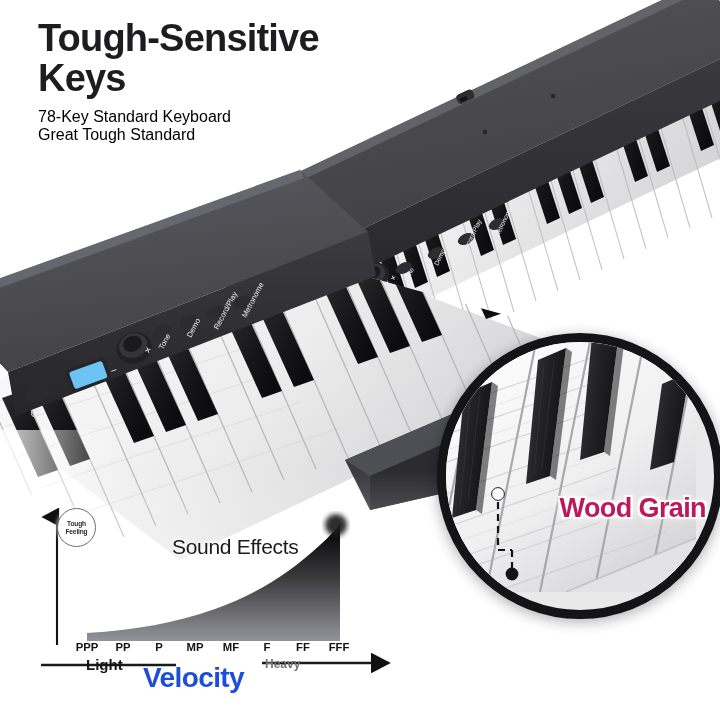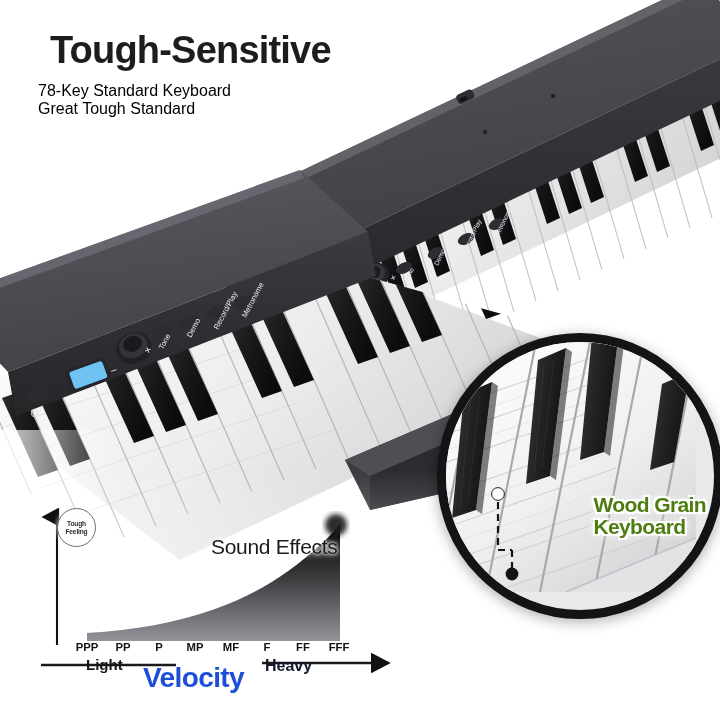--- a/index.html
+++ b/index.html
@@ -11,21 +11,21 @@
     overflow:hidden;
   }
   #stage{position:relative;width:720px;height:720px;background:#fff;overflow:hidden;}
 
   
   .headline{
     position:absolute;left:38px;top:18px;width:420px;z-index:60;
   }
   .h-title{
     font-size:38px;line-height:1.06;font-weight:700;color:#1d1d1f;
-    letter-spacing:-0.8px;margin:12px;
+    letter-spacing:-0.8px;margin:0;
   }
   .h-sub{
     font-size:19.5px;line-height:1.34;font-weight:600;color:#242426;
     margin:9px 0 0 0;letter-spacing:-0.2px;
   }
 
   
   .photo{position:absolute;inset:0;z-index:10;}
 
   
@@ -39,46 +39,45 @@
   }
   .badge span{
     font-size:6.6px;font-weight:700;color:#2a2a2c;line-height:1.12;
     letter-spacing:-0.15px;
   }
 
   .se-label{
     position:absolute;left:172px;top:535px;z-index:73;
     font-size:21px;font-weight:400;color:#1b1b1d;letter-spacing:-0.3px;
     text-shadow:0 0 5px #fff,0 0 9px #fff,0 0 3px #fff;
-    margin-left:39px;
   }
 
   .velocity-word{
     position:absolute;left:143px;top:648px;z-index:74;
     font-size:28px;font-weight:700;color:#1d4ed8;letter-spacing:-0.6px;margin-top:14px;
   }
   .light-word{
     position:absolute;left:86px;top:656px;z-index:74;
     font-size:15px;font-weight:700;color:#17171a;
   }
   .heavy-word{
     position:absolute;left:265px;top:657px;z-index:74;
-    font-size:16px;font-weight:600;color:#0f172a;
+    font-size:12px;font-weight:600;color:#737373;
   }
 
   
   .magnifier{
     position:absolute;left:437px;top:333px;width:268px;height:268px;
     border-radius:50%;border:9px solid #141417;overflow:hidden;z-index:80;
     box-shadow:0 3px 14px rgba(0,0,0,.32);background:#e9e9e9;
   }
   .mag-inner{position:absolute;inset:0;}
   .wg-text{
-    position:absolute;right:8px;top:152px;z-index:84;
-    font-size:21px;font-weight:700;color:#4d7c0f;line-height:1.06;
+    position:absolute;right:8px;top:152px;z-index:84;text-align:right;
+    font-size:27px;font-weight:700;color:#be185d;line-height:1.06;
     letter-spacing:-0.6px;
     text-shadow:
       -2px -2px 0 #fff, 2px -2px 0 #fff, -2px 2px 0 #fff, 2px 2px 0 #fff,
       0 0 7px #fff, 0 0 11px #fff;
   }
   .wg-text div{white-space:nowrap;}
 </style>
 </head>
 <body>
 
@@ -322,20 +321,21 @@
 
     <rect x="0" y="470" width="460" height="250" fill="url(#fadeBottom)" opacity="0.96"></rect>
     <rect x="0" y="430" width="130" height="290" fill="url(#fadeLeft)" opacity="0.8"></rect>
     <rect x="330" y="560" width="390" height="160" fill="#ffffff" opacity="0.96"></rect>
     <rect x="0" y="660" width="720" height="60" fill="#ffffff"></rect>
   </svg>
 
   <div class="headline">
     <h1 class="h-title">
       <div>Tough-Sensitive</div>
+      <div>Keys</div>
     </h1>
     <p class="h-sub">
       </p>
       <div>78-Key Standard Keyboard</div>
       <div>Great Tough Standard</div>
     <p></p>
   </div>
 
   <svg class="chart" width="360" height="195" viewBox="0 0 360 195">
     <defs>
@@ -455,17 +455,16 @@
       <line x1="120" y1="250" x2="250" y2="196" stroke="#c2c2c6" stroke-width="1.6"></line>
 
       <circle cx="52" cy="152" r="6.4" fill="#ffffff" stroke="#1a1a1c" stroke-width="1"></circle>
       <path d="M52,160 L52,208 L66,208" stroke="#141416" stroke-width="2.2" stroke-dasharray="7 5" fill="none"></path>
       <path d="M66,208 L66,226" stroke="#141416" stroke-width="2.2" stroke-dasharray="7 5" fill="none"></path>
       <circle cx="66" cy="232" r="6.4" fill="#141416"></circle>
     </svg>
 
     <div class="wg-text">
       <div>Wood Grain</div>
-      <div>Keyboard</div>
     </div>
   </div>
 
 </div>
 
 </body></html>

